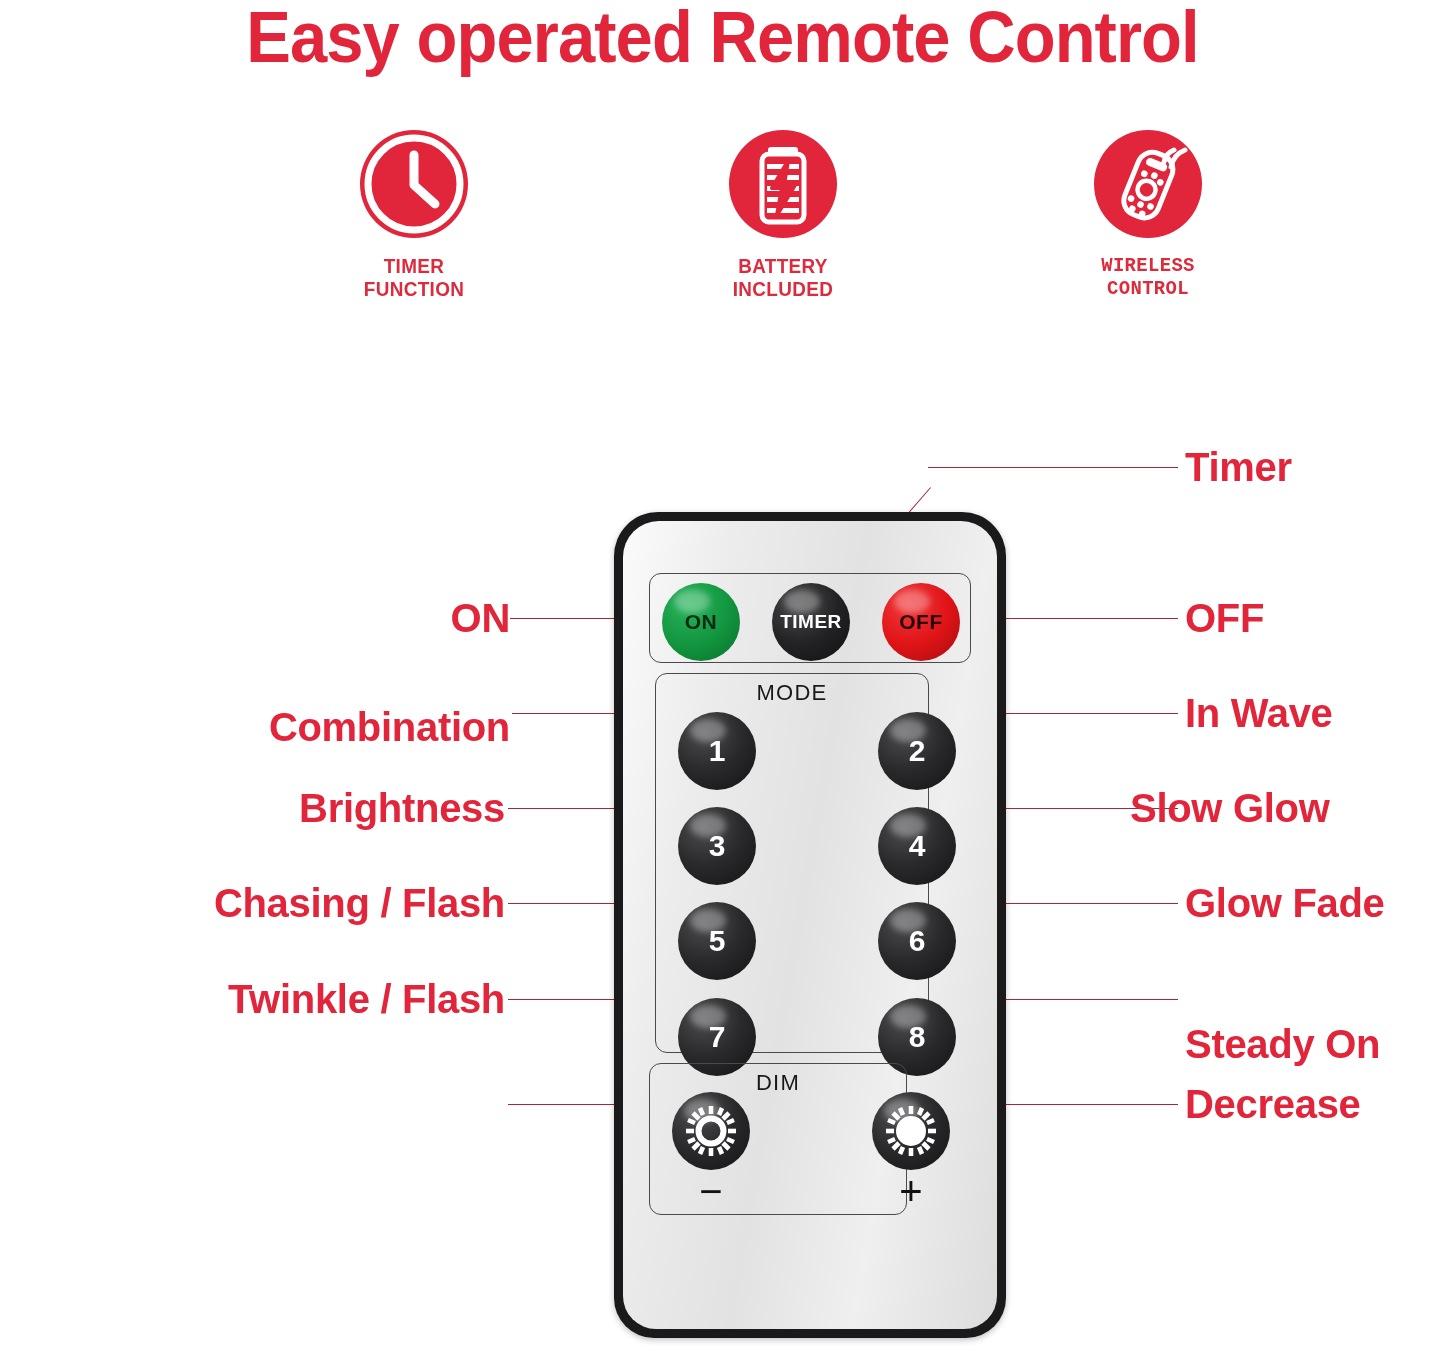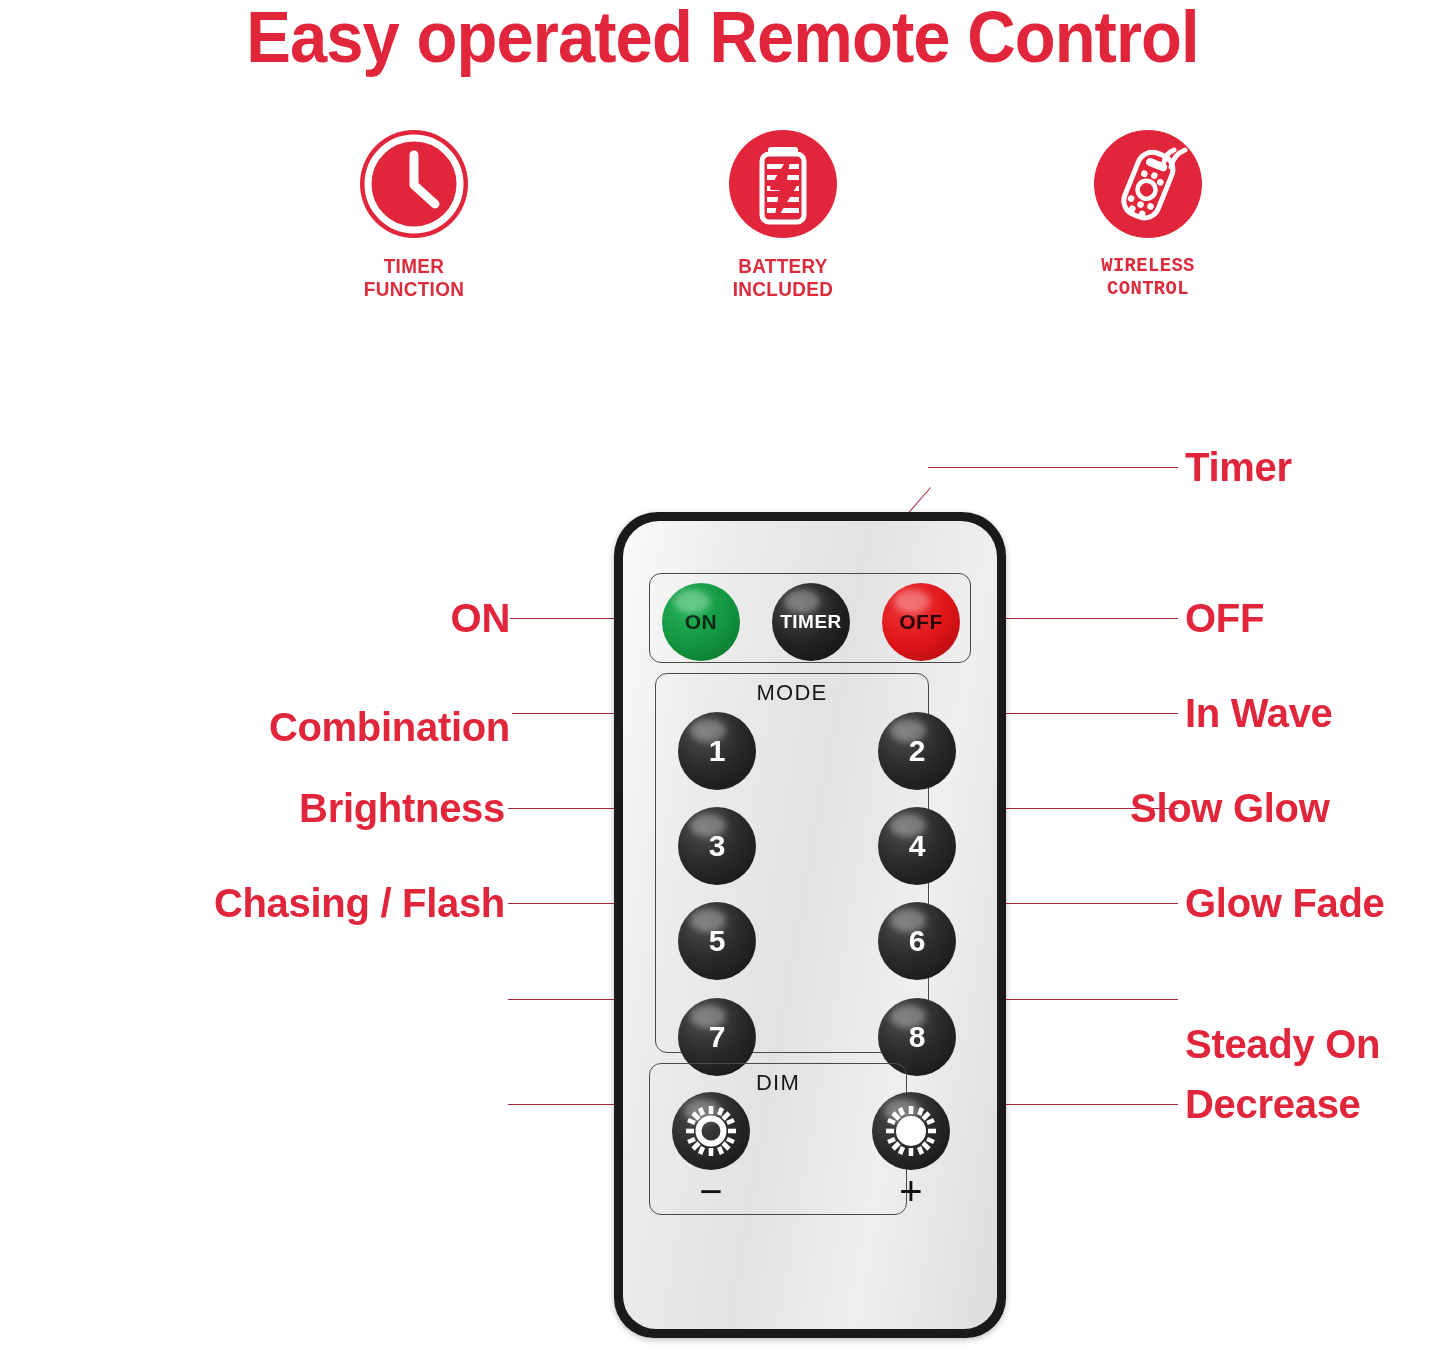--- a/index.html
+++ b/index.html
@@ -289,20 +289,21 @@
         <div class="pm-sign" style="left:222px; top:112px;">+</div>
       </div>
 
     </div>
   </div>
 
   <div class="callout left" style="left:110px; top:596px; width:400px;">ON</div>
   <div class="callout left" style="left:110px; top:705px; width:400px;">Combination</div>
   <div class="callout left" style="left:105px; top:786px; width:400px;">Brightness</div>
   <div class="callout left" style="left:105px; top:881px; width:400px;">Chasing / Flash</div>
+  <div class="callout left" style="left:105px; top:977px; width:400px;">Twinkle / Flash</div>
 
   <div class="callout right" style="left:1185px; top:445px;">Timer</div>
   <div class="callout right" style="left:1185px; top:596px;">OFF</div>
   <div class="callout right" style="left:1185px; top:691px;">In Wave</div>
   <div class="callout right" style="left:1130px; top:786px;">Slow Glow</div>
   <div class="callout right" style="left:1185px; top:881px;">Glow Fade</div>
   <div class="callout right" style="left:1185px; top:1022px;">Steady On</div>
   <div class="callout right" style="left:1185px; top:1082px;">Decrease</div>
 
 </div>

